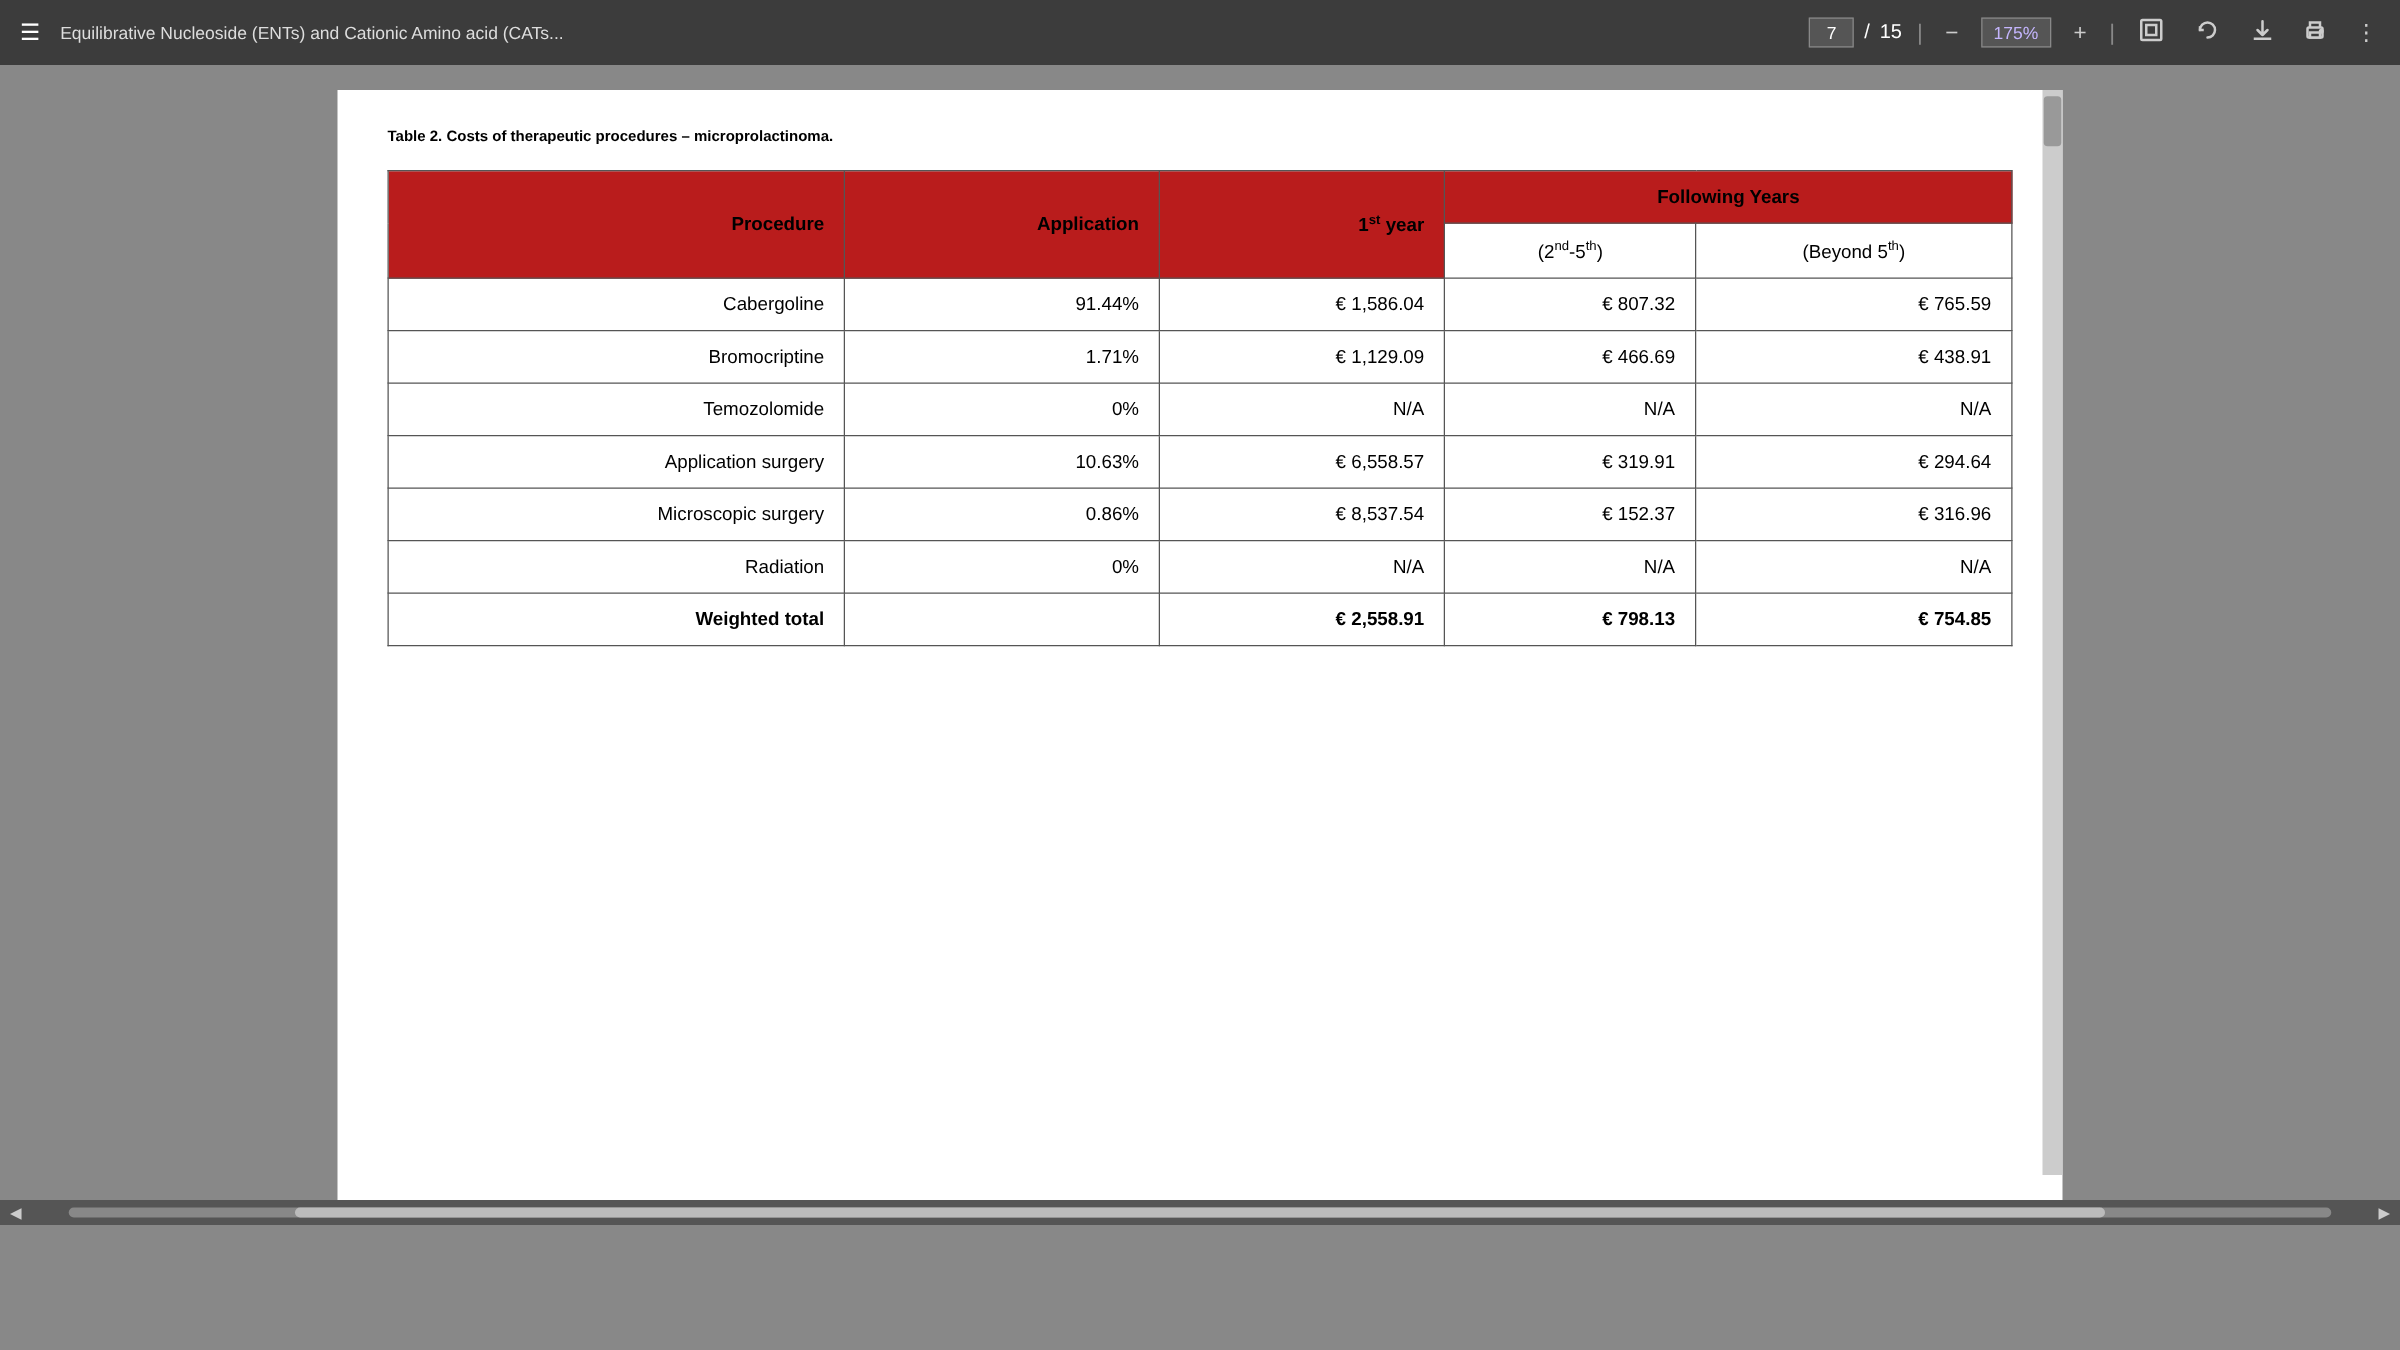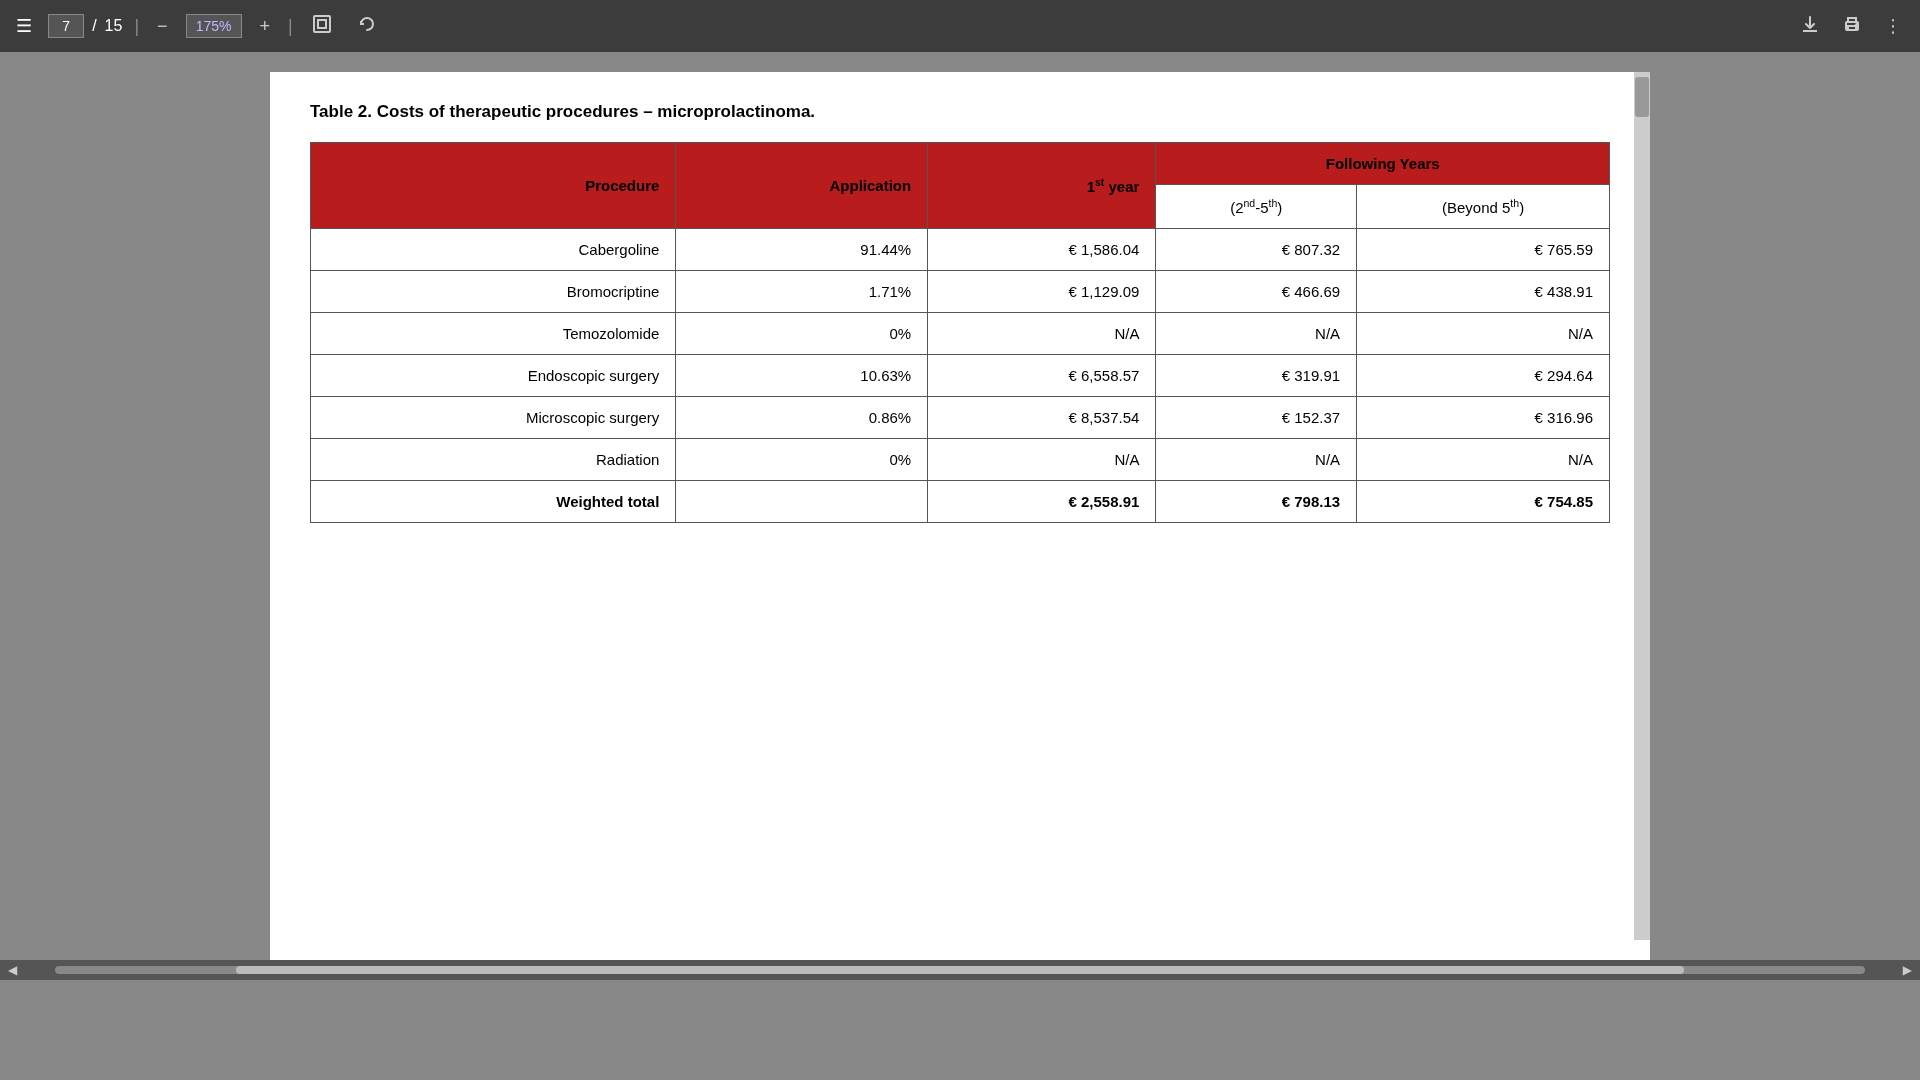--- a/index.html
+++ b/index.html
@@ -99,21 +99,21 @@
       background: #fff;
       margin: 20px auto 0 auto;
       width: 1380px;
       padding: 30px 40px 60px 40px;
       flex: 1;
       overflow-y: auto;
       position: relative;
     }
 
     .page-title {
-      font-size: 17px;
+      font-size: 12px;
       font-weight: bold;
       margin-bottom: 20px;
       color: #000;
     }
 
     
     table {
       border-collapse: collapse;
       width: 100%;
       font-size: 15px;
@@ -226,20 +226,21 @@
     sup {
       font-size: 0.7em;
       vertical-align: super;
     }
   </style>
 </head>
 <body>
 
 <div id="toolbar">
   <span class="toolbar-hamburger">☰</span>
+  <span class="toolbar-title">Equilibrative Nucleoside (ENTs) and Cationic Amino acid (CATs...</span>
 
   <div class="toolbar-page-controls">
     <input class="toolbar-page-box" value="7" readonly="" style="">
     <span>/</span>
     <span>15</span>
   </div>
 
   <span class="toolbar-separator">|</span>
   <button class="toolbar-btn">−</button>
   <input class="toolbar-zoom-box" value="175%" style="">
@@ -315,21 +316,21 @@
             <td>€ 438.91</td>
           </tr>
           <tr>
             <td>Temozolomide</td>
             <td>0%</td>
             <td>N/A</td>
             <td>N/A</td>
             <td>N/A</td>
           </tr>
           <tr>
-            <td>Endoscopic surgery</td>
+            <td>Application surgery</td>
             <td>10.63%</td>
             <td>€ 6,558.57</td>
             <td>€ 319.91</td>
             <td>€ 294.64</td>
           </tr>
           <tr>
             <td>Microscopic surgery</td>
             <td>0.86%</td>
             <td>€ 8,537.54</td>
             <td>€ 152.37</td>

